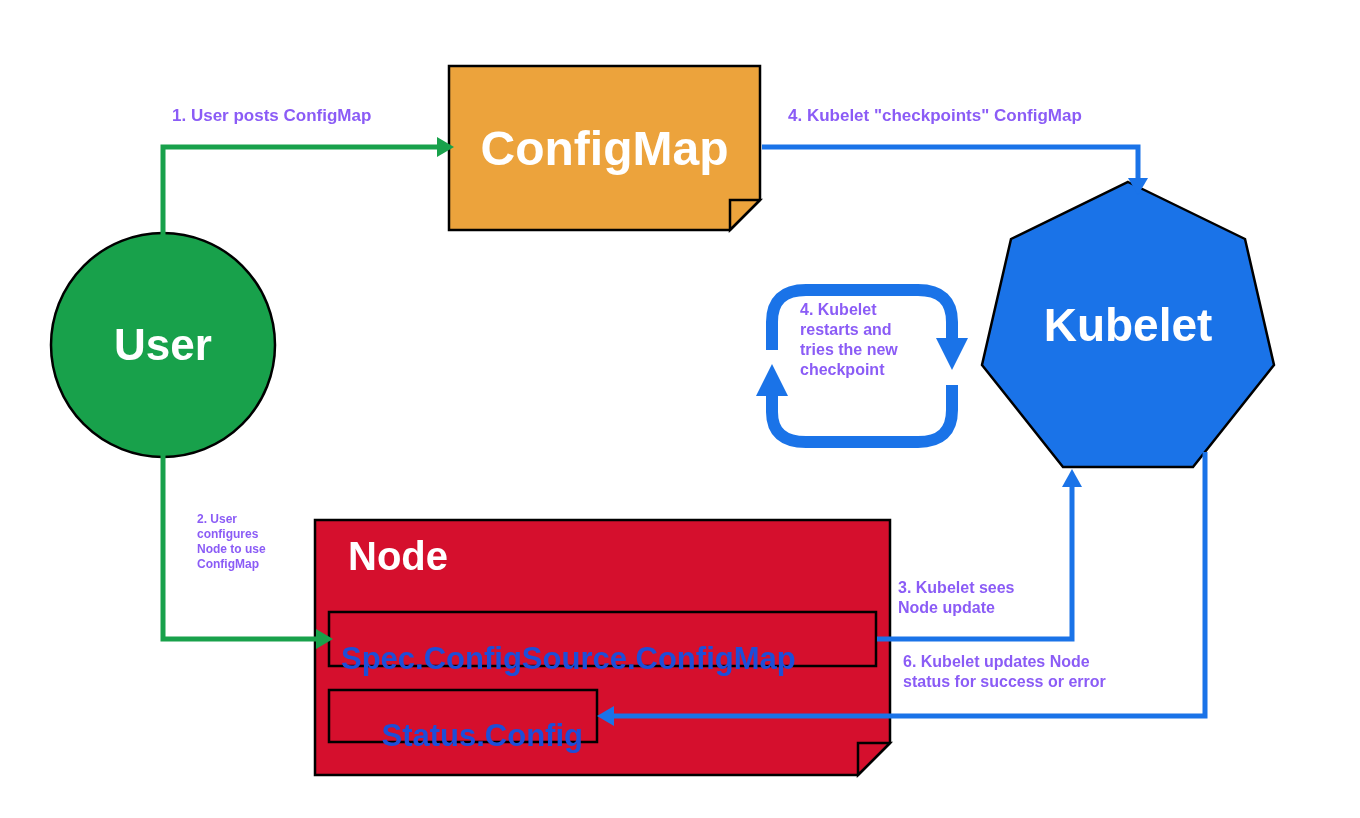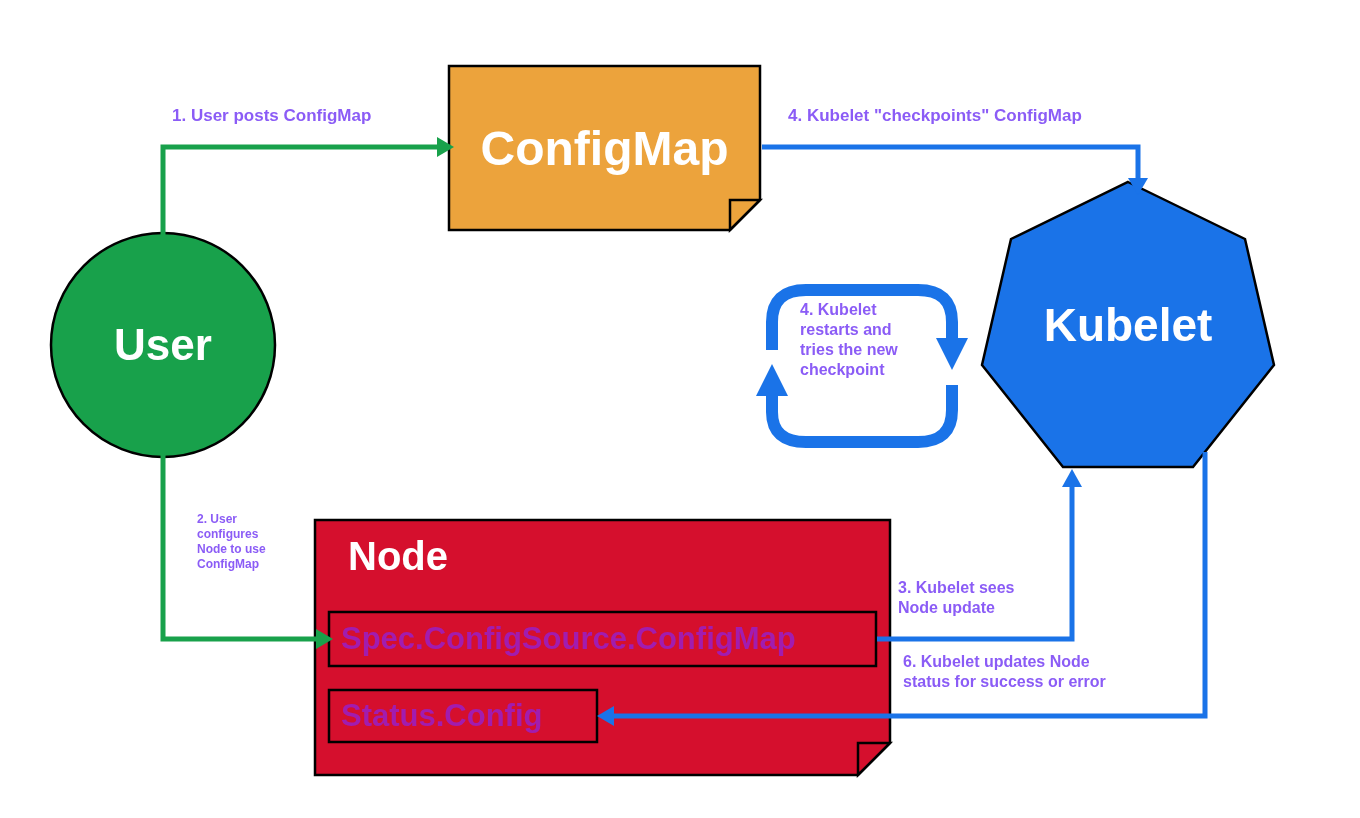--- a/index.html
+++ b/index.html
@@ -51,22 +51,23 @@
     color: #ffffff;
     font-weight: bold;
     text-align: center;
   }
   .step-label {
     color: #8b5cf6;
     font-weight: bold;
     line-height: 1.25;
   }
   .field-label {
-    color: #a21caf;
+    color: #1d4ed8;
     font-weight: bold;
+    margin-top: 20px;
   }
 </style>
 </head>
 <body>
 
 <div class="canvas">
 
   <svg class="layer" viewBox="0 0 1360 818">
 
     <path class="shape" d="M449 66 H760 V200 L730 230 H449 Z" fill="#eca33c"></path>
@@ -106,21 +107,21 @@
   <div class="overlay shape-label" style="left:51px; top:233px; width:224px; height:224px; font-size:44px;">User</div>
 
   <div class="overlay shape-label" style="left:449px; top:66px; width:311px; height:164px; font-size:48px;">ConfigMap</div>
 
   <div class="overlay shape-label" style="left:348px; top:528px; width:200px; height:56px; font-size:40px; justify-content:flex-start;">Node</div>
 
   <div class="overlay shape-label" style="left:982px; top:182px; width:292px; height:285px; font-size:46px;">Kubelet</div>
 
   <div class="overlay field-label" style="left:341px; top:612px; width:535px; height:54px; line-height:54px; font-size:31px;">Spec.ConfigSource.ConfigMap</div>
 
-  <div class="overlay field-label" style="left:341px; top:690px; width:256px; height:52px; line-height:52px; font-size:31px;">Status.Config</div>
+  <div class="overlay field-label" style="left:327px; top:690px; width:256px; height:52px; line-height:52px; font-size:31px;text-align:right;">Status.Config</div>
 
   <div class="overlay step-label" style="left:172px; top:105px; font-size:17px;">1. User posts ConfigMap</div>
 
   <div class="overlay step-label" style="left:197px; top:512px; font-size:12px;">2. User
 configures
 Node to use
 ConfigMap</div>
 
   <div class="overlay step-label" style="left:898px; top:578px; font-size:16px;">3. Kubelet sees
 Node update</div>

